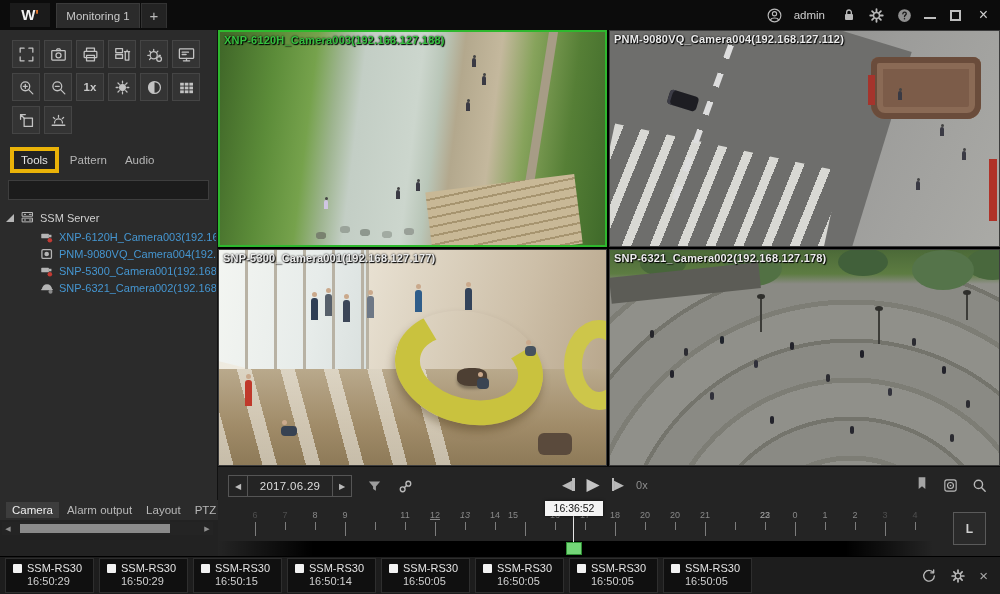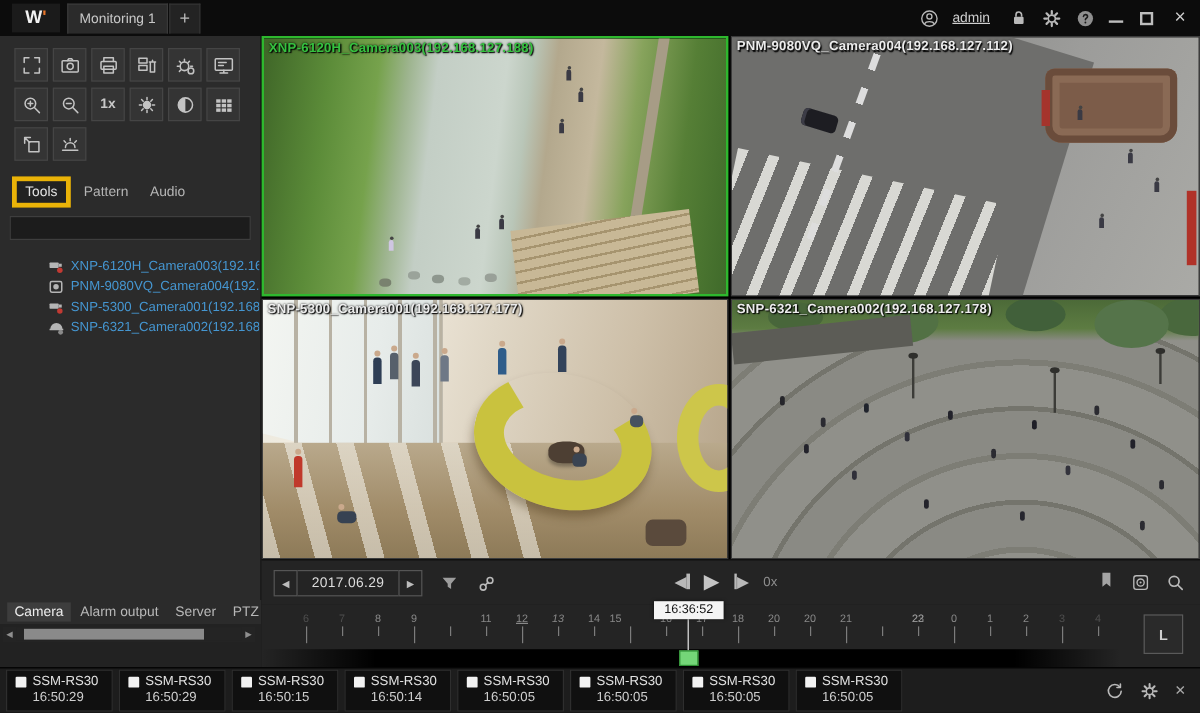--- a/index.html
+++ b/index.html
@@ -8,21 +8,21 @@
   .app { position:relative; width:1000px; height:594px; background:#222; overflow:hidden; color:#ccc; }
 
   
   .topbar { position:absolute; left:0; top:0; width:1000px; height:30px; background:#0c0c0c; }
   .logo { position:absolute; left:10px; top:3px; width:40px; height:24px; background:#1b1b1b; text-align:center; line-height:24px; font-weight:bold; font-size:15px; color:#f2f2f2; }
   .logo .mark { color:#e8762b; }
   .wintab { position:absolute; left:56px; top:3px; width:84px; height:25px; background:#2b2b2b; color:#c8c8c8; font-size:11.5px; text-align:center; line-height:25px; border:1px solid #3a3a3a; border-bottom:none; }
   .addtab { position:absolute; left:141px; top:3px; width:26px; height:25px; background:#232323; color:#bbb; font-size:15px; text-align:center; line-height:24px; border:1px solid #333; border-bottom:none; }
   .topbar-right { position:absolute; right:8px; top:0; height:30px; display:flex; align-items:center; gap:11px; }
   .topbar-right svg { display:block; }
-  .username { font-size:11.5px; color:#cfcfcf; margin-right:4px;text-decoration:underline; }
+  .username { font-size:11.5px; color:#cfcfcf; margin-right:4px; }
   .tb-ico { width:17px; height:17px; display:flex; align-items:center; justify-content:center; cursor:default; }
   .win-min { width:12px; height:12px; position:relative; }
   .win-min::after { content:""; position:absolute; left:0; bottom:2px; width:12px; height:2px; background:#bdbdbd; }
   .win-max { width:11px; height:11px; border:2px solid #bdbdbd; }
   .win-close { color:#cfcfcf; font-size:16px; line-height:14px; }
 
   
   .sidebar { position:absolute; left:0; top:30px; width:218px; height:490px; background:#2b2b2b; border-right:1px solid #111; }
   .tool-rows { padding:10px 0 0 12px; }
   .tool-row { display:flex; gap:4px; margin-bottom:5px; }
@@ -293,20 +293,29 @@
       </div>
     <div class="side-tabs" id="sideTabs">
         <span class="side-tab active">Tools</span>
         <span class="side-tab">Pattern</span>
         <span class="side-tab">Audio</span>
       </div>
     <div class="search-box">
       <input value="" placeholder="" style="">
     </div>
     <div class="tree">
+      <div class="tree-server">
+        <span class="tri-expanded"></span>
+        <svg class="icon-svg" width="15" height="15" viewBox="0 0 24 24">
+            <rect x="4" y="4" width="16" height="6"></rect>
+            <rect x="4" y="13" width="16" height="6"></rect>
+            <path d="M7 7h2M7 16h2M15 7h3M15 16h3"></path>
+          </svg>
+        <span>SSM Server</span>
+      </div>
       <div class="tree-children" id="treeCams">
           <div class="tree-cam">
             <span style="display: flex;">
               <svg width="14" height="14" viewBox="0 0 22 22">
                 <rect x="2" y="6" width="12" height="7" rx="1" fill="#b5b5b5"></rect>
                 <rect x="14" y="7.5" width="4" height="4" fill="#b5b5b5"></rect>
                 <circle cx="15.5" cy="16" r="3.6" fill="#c23a33"></circle>
               </svg>
             </span>
             <span>XNP-6120H_Camera003(192.168.127.188)</span>
@@ -345,21 +354,21 @@
     <div class="hscroll">
       <span class="hs-arrow">◀</span>
       <span class="hs-track">
           <span class="hs-thumb"></span>
         </span>
       <span class="hs-arrow">▶</span>
     </div>
     <div class="side-bottom-tabs" id="bottomTabs">
         <span class="sb-tab active">Camera</span>
         <span class="sb-tab">Alarm output</span>
-        <span class="sb-tab">Server</span>
+        <span class="sb-tab">Layout</span>
         <span class="sb-tab">PTZ</span>
         <span class="sb-more">⋮</span>
         <span class="sb-gear">
           <svg width="13" height="13" viewBox="0 0 24 24" style="stroke:#b9b9b9;fill:none;stroke-width:2.6;stroke-linecap:round">
             <circle cx="12" cy="12" r="4.2" style="stroke-width:2"></circle>
             <path d="M12 3.2v3M12 17.8v3M3.2 12h3M17.8 12h3M5.8 5.8l2.1 2.1M16.1 16.1l2.1 2.1M5.8 18.2l2.1-2.1M16.1 7.9l2.1-2.1"></path>
           </svg>
         </span>
       </div>
   </div>

